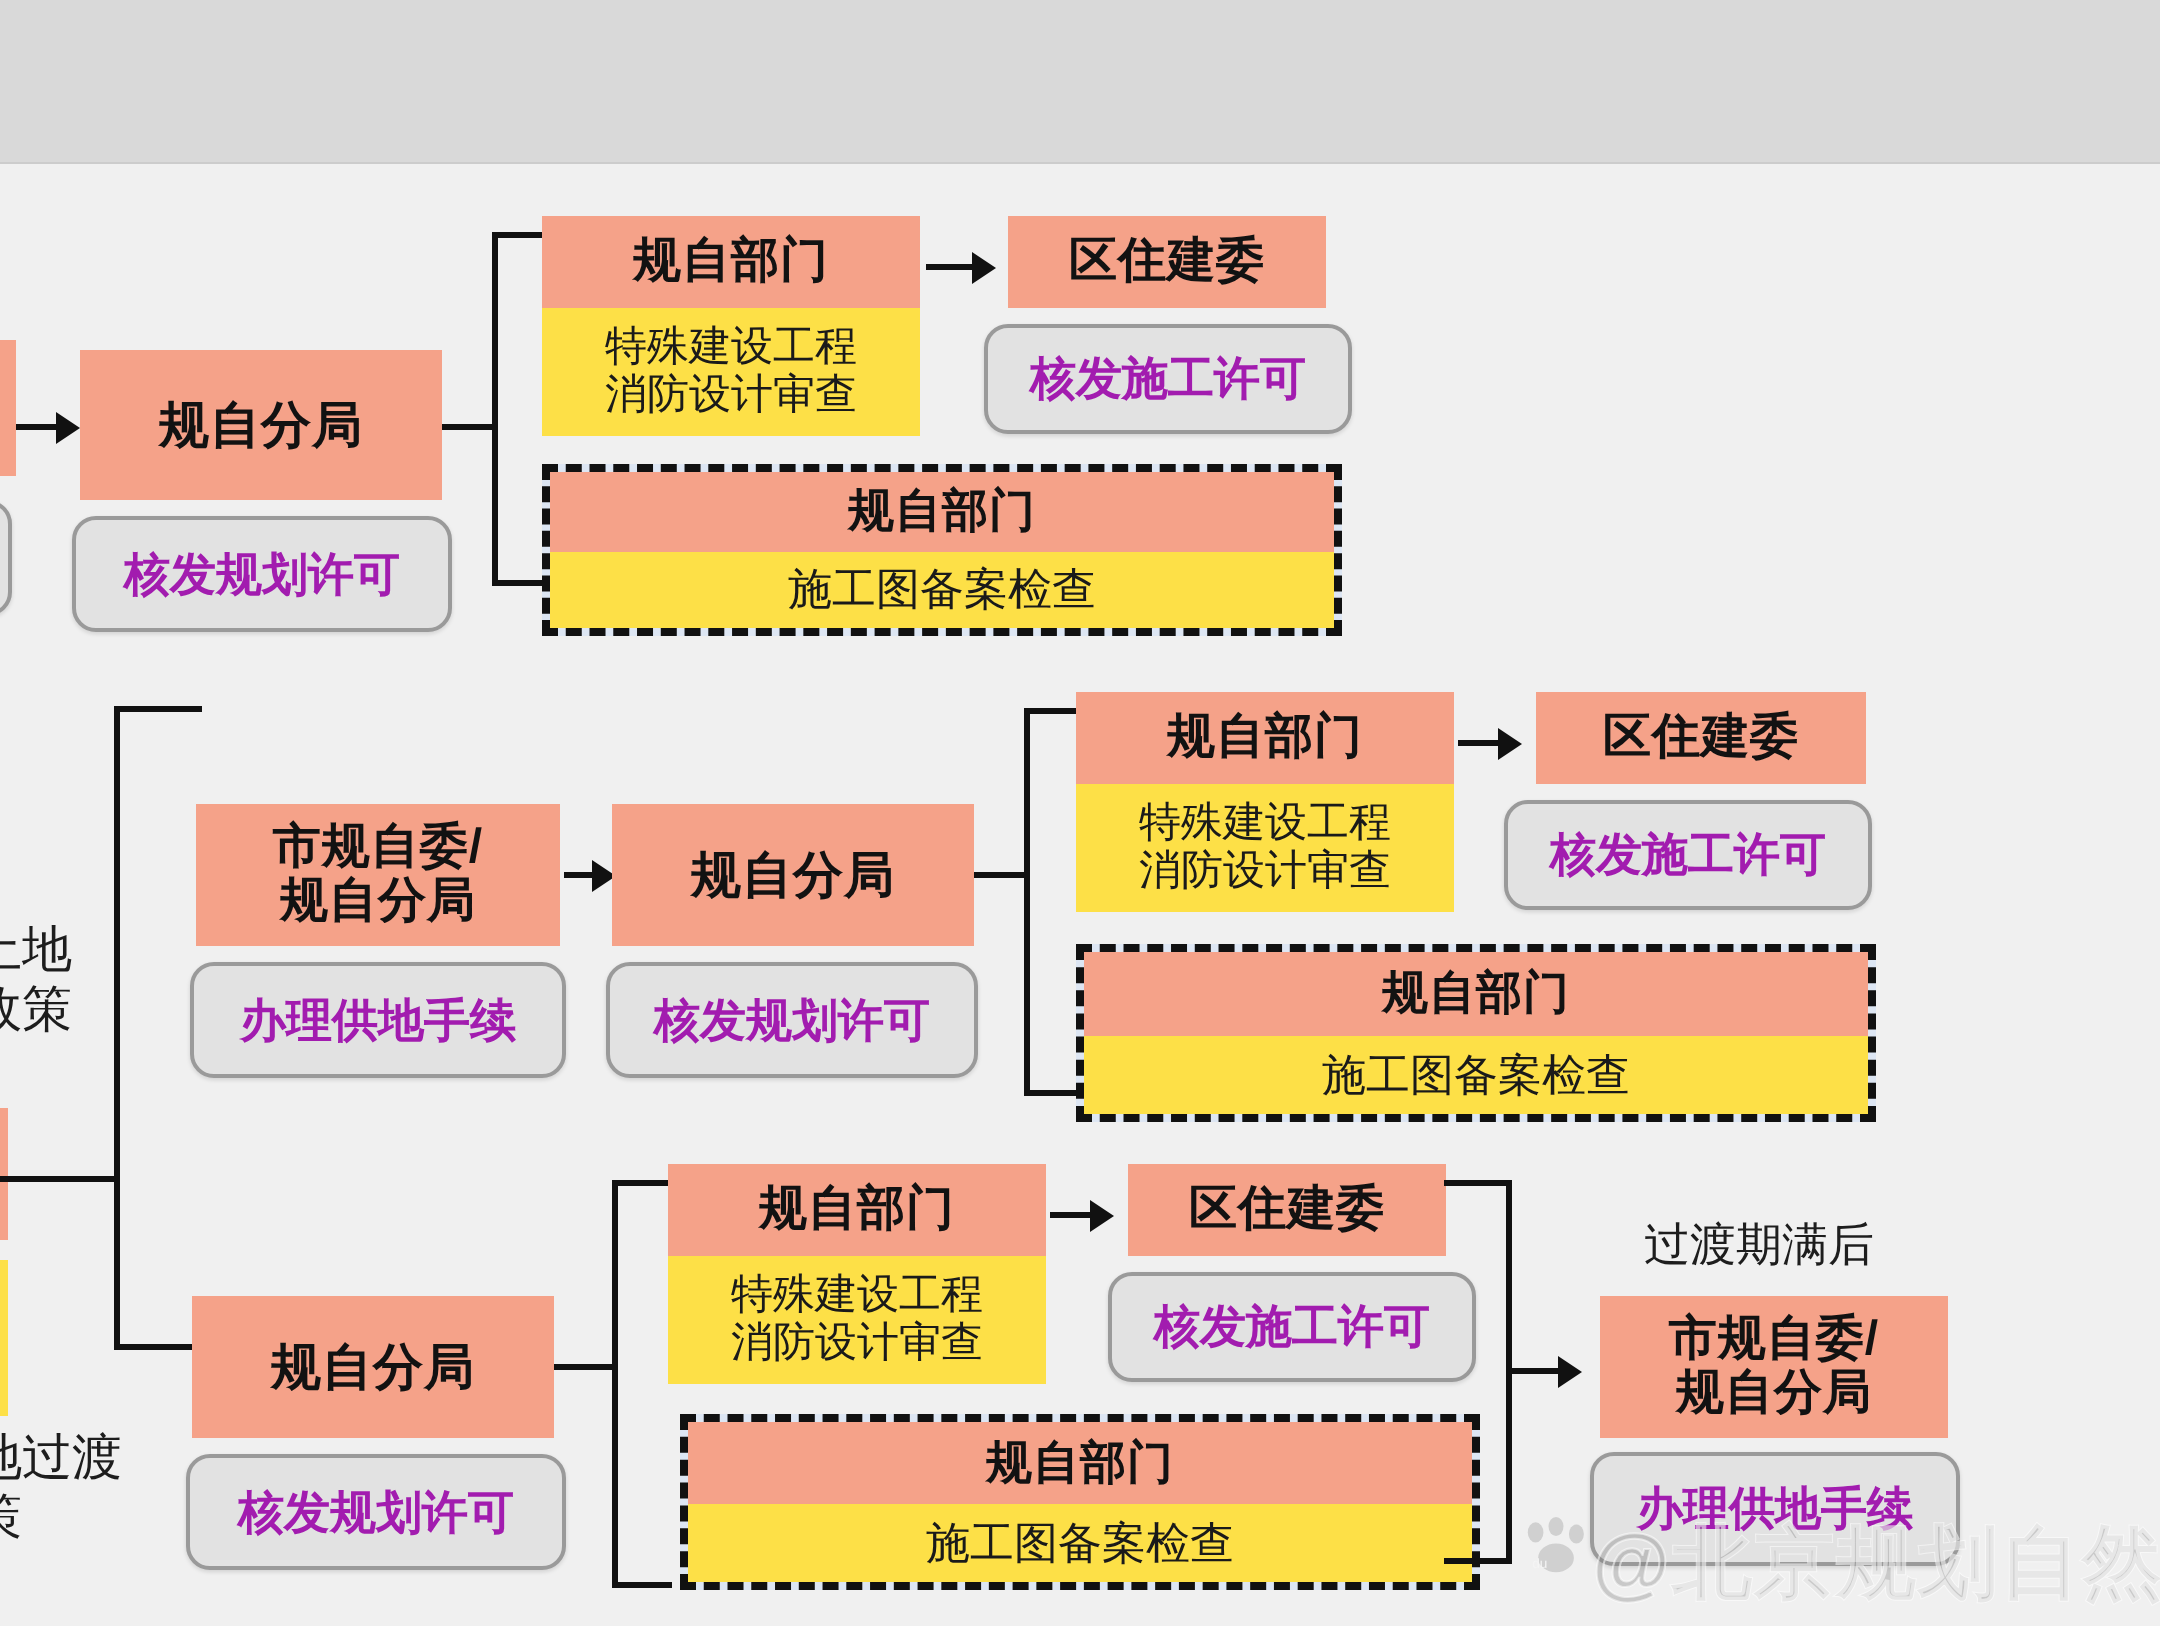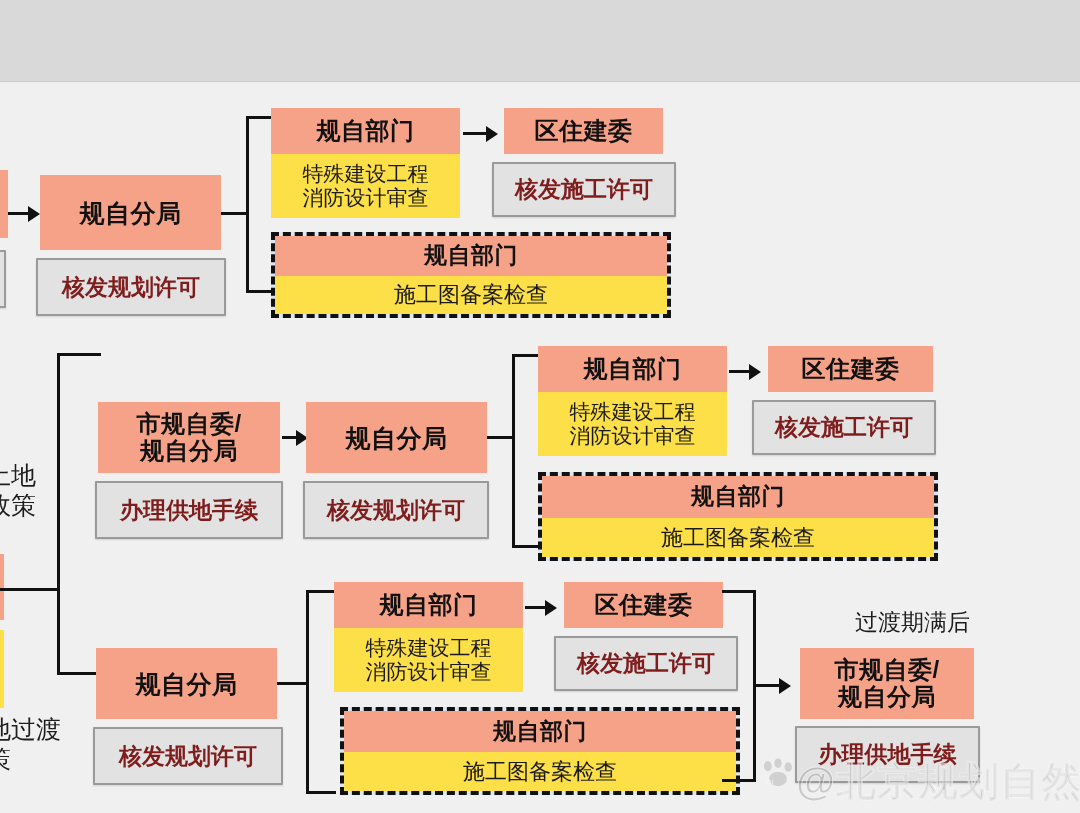--- a/index.html
+++ b/index.html
@@ -47,22 +47,22 @@
   .body{
     background:#fde047;
     color:#1a1a1a;
     display:flex; align-items:center; justify-content:center;
     text-align:center; line-height:1.15;
     font-weight:normal;
   }
   .pill{
     background:#e2e2e2;
     border:2px solid #9a9a9a;
-    border-radius:1px;
-    color:#7f1d1d;
+    border-radius:12px;
+    color:#a21caf;
     font-weight:bold;
     display:flex; align-items:center; justify-content:center;
     text-align:center;
     box-shadow:0 1px 2px rgba(0,0,0,.13);
   }
   .dashed{
     position:absolute;
     border:4px dashed #111;
     background:#dde6f3;
     overflow:hidden;
@@ -233,21 +233,21 @@
       <div class="hdr" style="height:41px; font-size:23px;">规自部门</div>
       <div class="body" style="height:39px; font-size:22px;">施工图备案检查</div>
     </div>
 
     <div class="ln hln" style="left:722px; top:508px; width:34px;"></div>
     <div class="ln vln" style="left:753px; top:508px; height:192px;"></div>
     <div class="ln hln" style="left:722px; top:697px; width:34px;"></div>
     <div class="ln hln" style="left:753px; top:602px; width:30px;"></div>
     <div class="arrow" style="left:779px; top:596px;"></div>
 
-    <div class="caption" style="left:822px; top:525px; font-size:23px;margin-left:33px;">过渡期满后</div>
+    <div class="caption" style="left:822px; top:525px; font-size:23px;">过渡期满后</div>
 
     <div class="node" style="left:800px; top:566px; width:174px; height:71px;">
       <div class="hdr" style="height:71px; font-size:24px; white-space:pre-line;">市规自委/
 规自分局</div>
     </div>
     <div class="pill" style="position:absolute; left:795px; top:644px; width:185px; height:57px; font-size:23px;">办理供地手续</div>
 
     <svg class="wm-paw" style="left:761px; top:676px;" viewBox="0 0 40 34">
       <ellipse cx="8" cy="9" rx="4.6" ry="6" fill="#888"></ellipse>
       <ellipse cx="20" cy="5.5" rx="4.4" ry="5.6" fill="#888"></ellipse>

